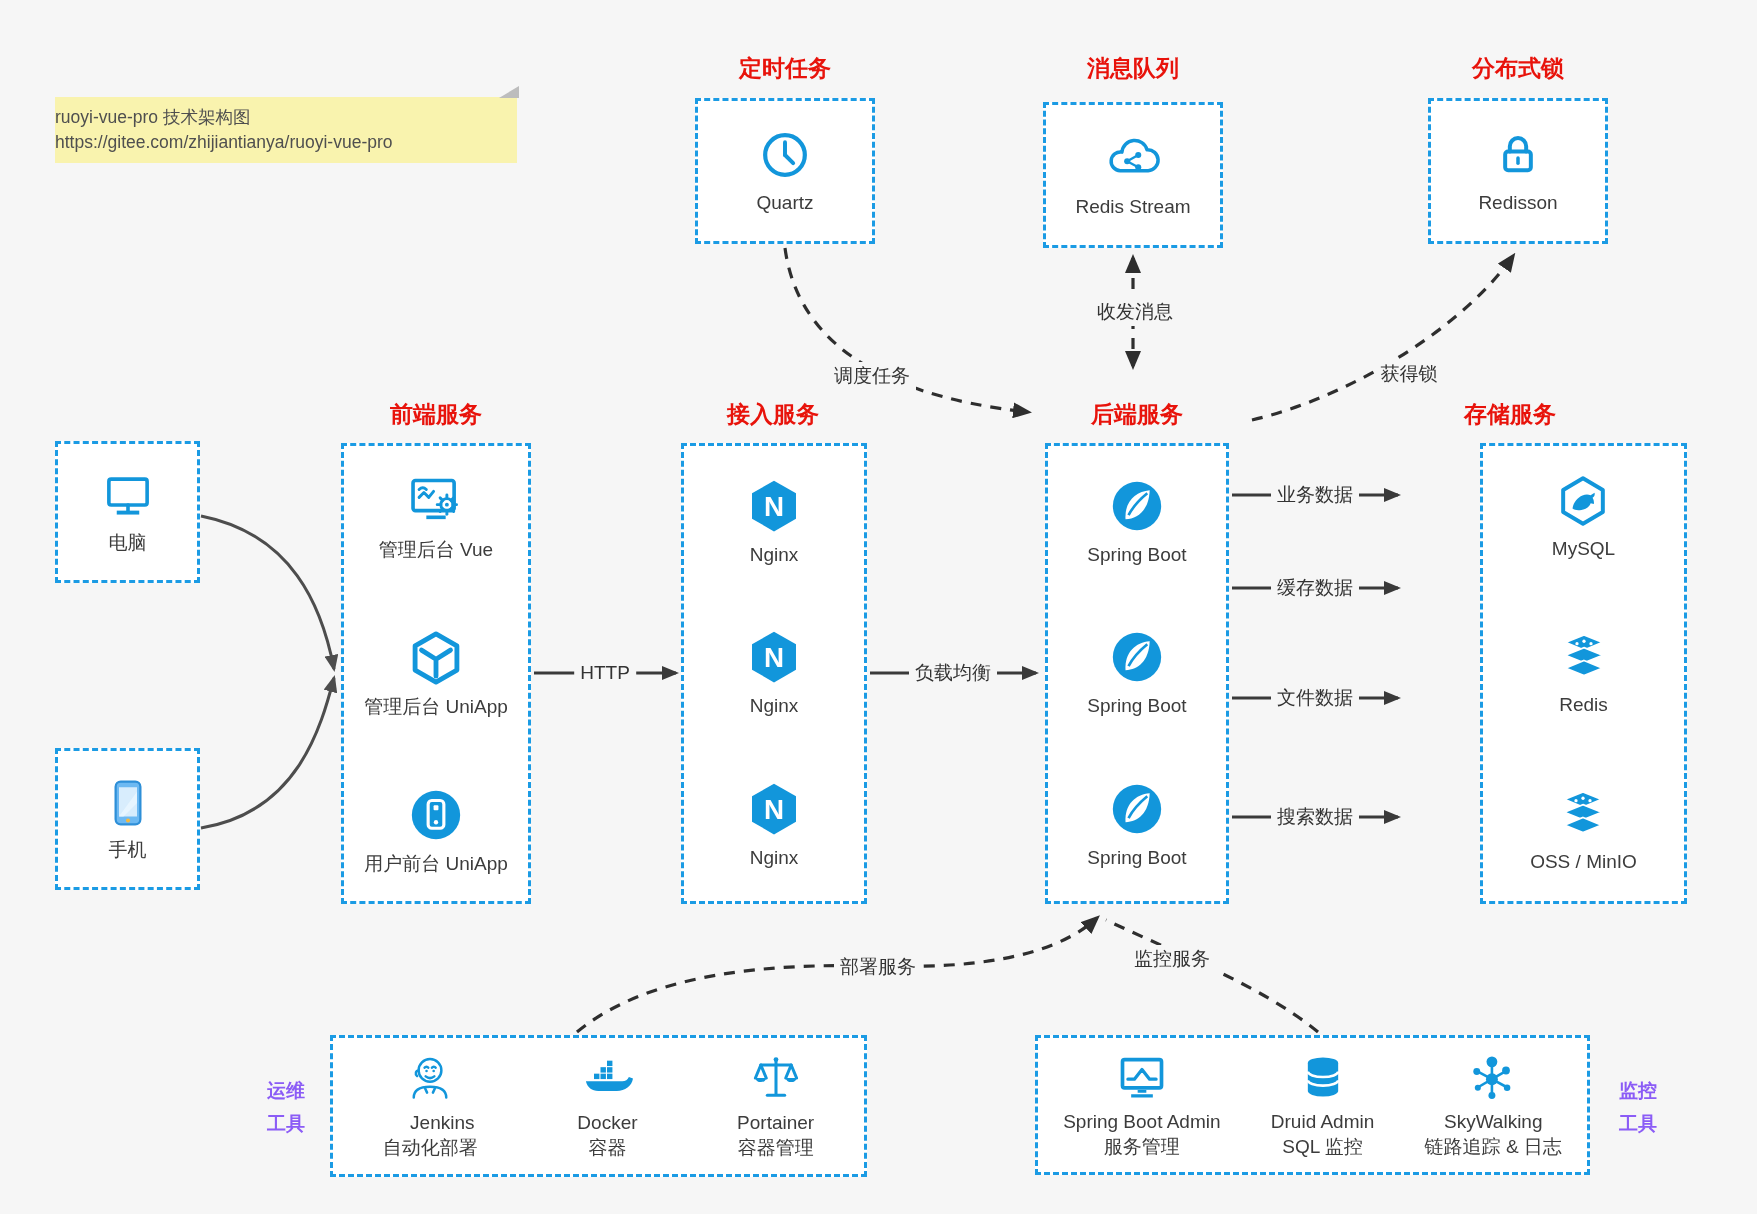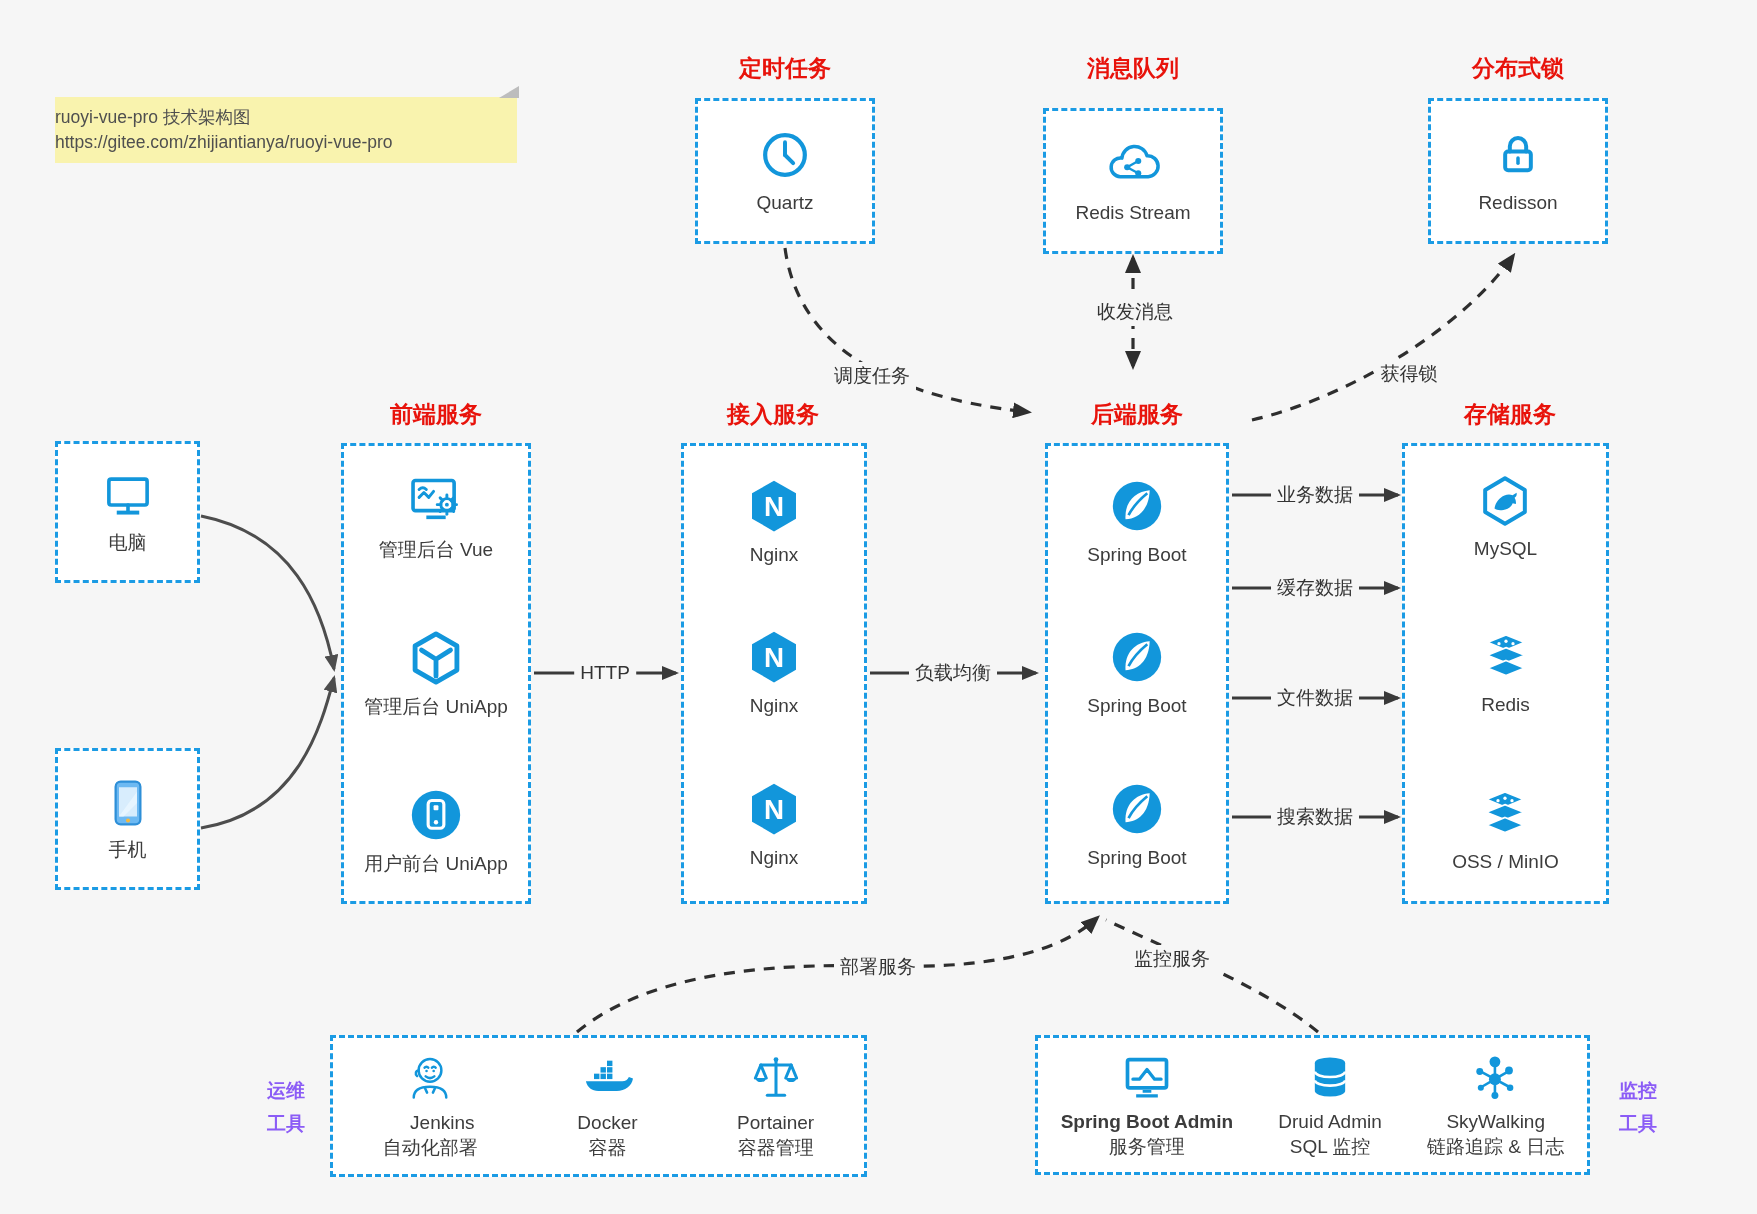--- a/index.html
+++ b/index.html
@@ -76,21 +76,21 @@
         <svg width="56" height="56" viewBox="0 0 48 48">
             <circle class="stk" stroke-width="3.6" cx="24" cy="24" r="17"></circle>
             <line class="stk" stroke-width="3.4" x1="24" y1="24" x2="24" y2="13"></line>
             <line class="stk" stroke-width="3.4" x1="24" y1="24" x2="31" y2="31"></line>
           </svg>
       </span>
       <div class="nlabel">Quartz</div>
     </div>
   </div>
 
-  <div class="gbox col" style="left:1043px;top:108px;width:180px;height:146px;">
+  <div class="gbox col" style="left:1043px;top:102px;width:180px;height:146px;">
     <div class="node">
       <span class="icon">
         <svg width="56" height="56" viewBox="0 0 48 48">
           <path class="stk" stroke-width="3" d="M37 34 H13 a8 8 0 1 1 1.5-15.9 A11 11 0 0 1 36 16 a8.6 8.6 0 0 1 1 18 z"></path>
           <line class="stk" stroke-width="2" x1="19" y1="26" x2="28.5" y2="20.5"></line>
           <line class="stk" stroke-width="2" x1="19" y1="26" x2="28.5" y2="31"></line>
           <circle class="fil" cx="19" cy="26" r="2.6"></circle>
             <circle class="fil" cx="28.5" cy="20.5" r="2.6"></circle>
             <circle class="fil" cx="28.5" cy="31" r="2.6"></circle>
         </svg>
@@ -245,21 +245,21 @@
         <svg width="58" height="58" viewBox="0 0 48 48">
             <circle class="fil" cx="24" cy="24" r="20"></circle>
             <path d="M34.5 11 C 23 12, 13.5 20, 14.5 35 C 25 34.5, 34 27, 34.5 11 Z" fill="#fff"></path>
             <path d="M17 31.5 C 21 24, 27 18, 32.5 13.5" stroke="#1296db" stroke-width="2.2" fill="none"></path>
           </svg>
       </span>
       <div class="nlabel">Spring Boot</div>
     </div>
   </div>
 
-  <div class="gbox col" style="left:1402px;top:443px;width:207px;height:461px;gap:15px;">
+  <div class="gbox col" style="left:1480px;top:443px;width:207px;height:461px;gap:15px;">
     <div class="node">
       <span class="icon">
         <svg width="56" height="56" viewBox="0 0 48 48">
           <path class="stk" stroke-width="3.4" d="M24 4.5 L41 14.5 V33.5 L24 43.5 L7 33.5 V14.5 Z"></path>
           <path class="fil" d="M15 30.5 c1-6 4.5-9.5 8.5-11.2 c2.5-1 5-1 7-0.2 l3.4-2.2 c0.5 1.9-0.3 3.4-1.7 4.4 c1 1.6 1.4 3.4 1.1 5.3 l-2.7-0.7 c-1.1 2.9-4.1 5.2-8 5.8 c-3 0.5-5.9 0.2-7.6-1.2 z"></path>
         </svg>
       </span>
       <div class="nlabel">MySQL</div>
     </div>
     <div class="node">
@@ -361,21 +361,21 @@
 
   <div class="gbox rowbox" style="left:1035px;top:1035px;width:555px;height:140px;">
     <div class="node">
       <span class="icon">
         <svg width="52" height="52" viewBox="0 0 48 48">
           <rect class="stk" stroke-width="3.4" x="6" y="8" width="36" height="26" rx="2"></rect>
           <path class="stk" stroke-width="3" d="M11 26 h6 l7-9 7 9 h6"></path>
           <path class="fil" d="M20 36 h8 v2.5 h-8 z M14 40 h20 v3 h-20 z"></path>
         </svg>
       </span>
-      <div class="sublabel" style="margin-top:6px;font-weight:bold;">Spring Boot Admin</div>
+      <div class="sublabel" style="margin-top:6px;">Spring Boot Admin</div>
       <div class="sublabel">服务管理</div>
     </div>
     <div class="node">
       <span class="icon">
         <svg width="52" height="52" viewBox="0 0 48 48">
           <g class="fil">
             <ellipse cx="24" cy="11" rx="14" ry="5"></ellipse>
             <path d="M10 11 V37 a14 5 0 0 0 28 0 V11 z"></path>
           </g>
           <g stroke="#fff" stroke-width="2.4" fill="none">

